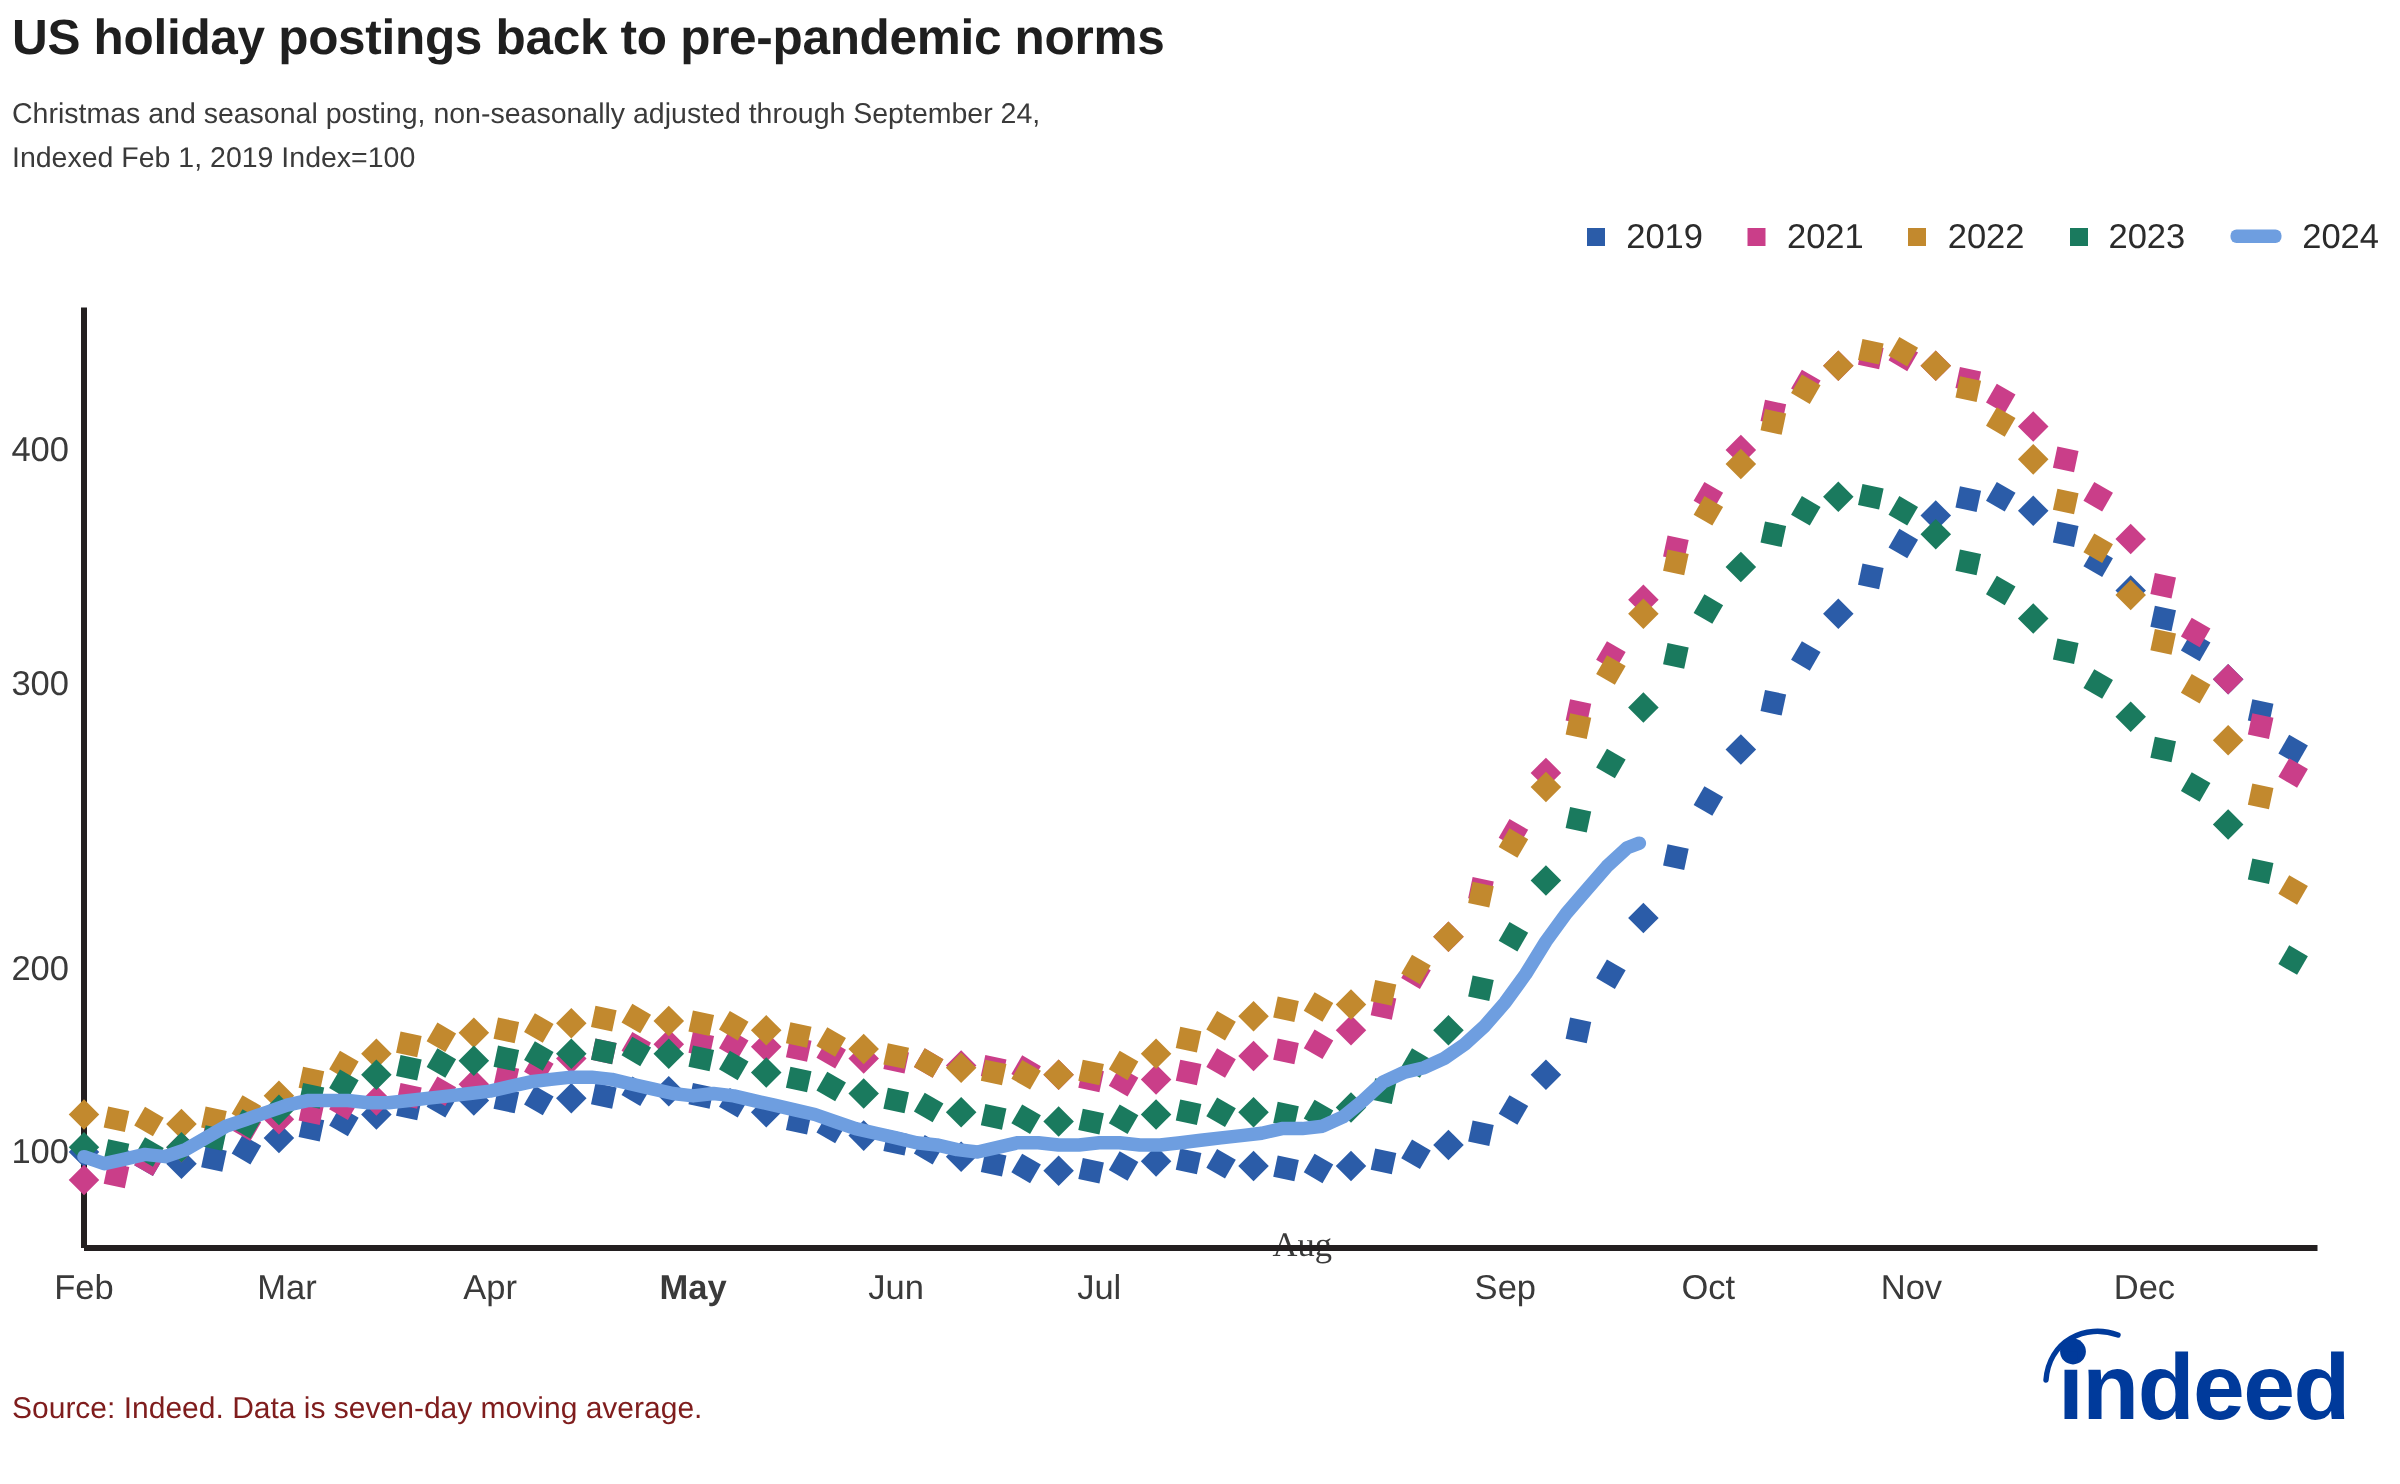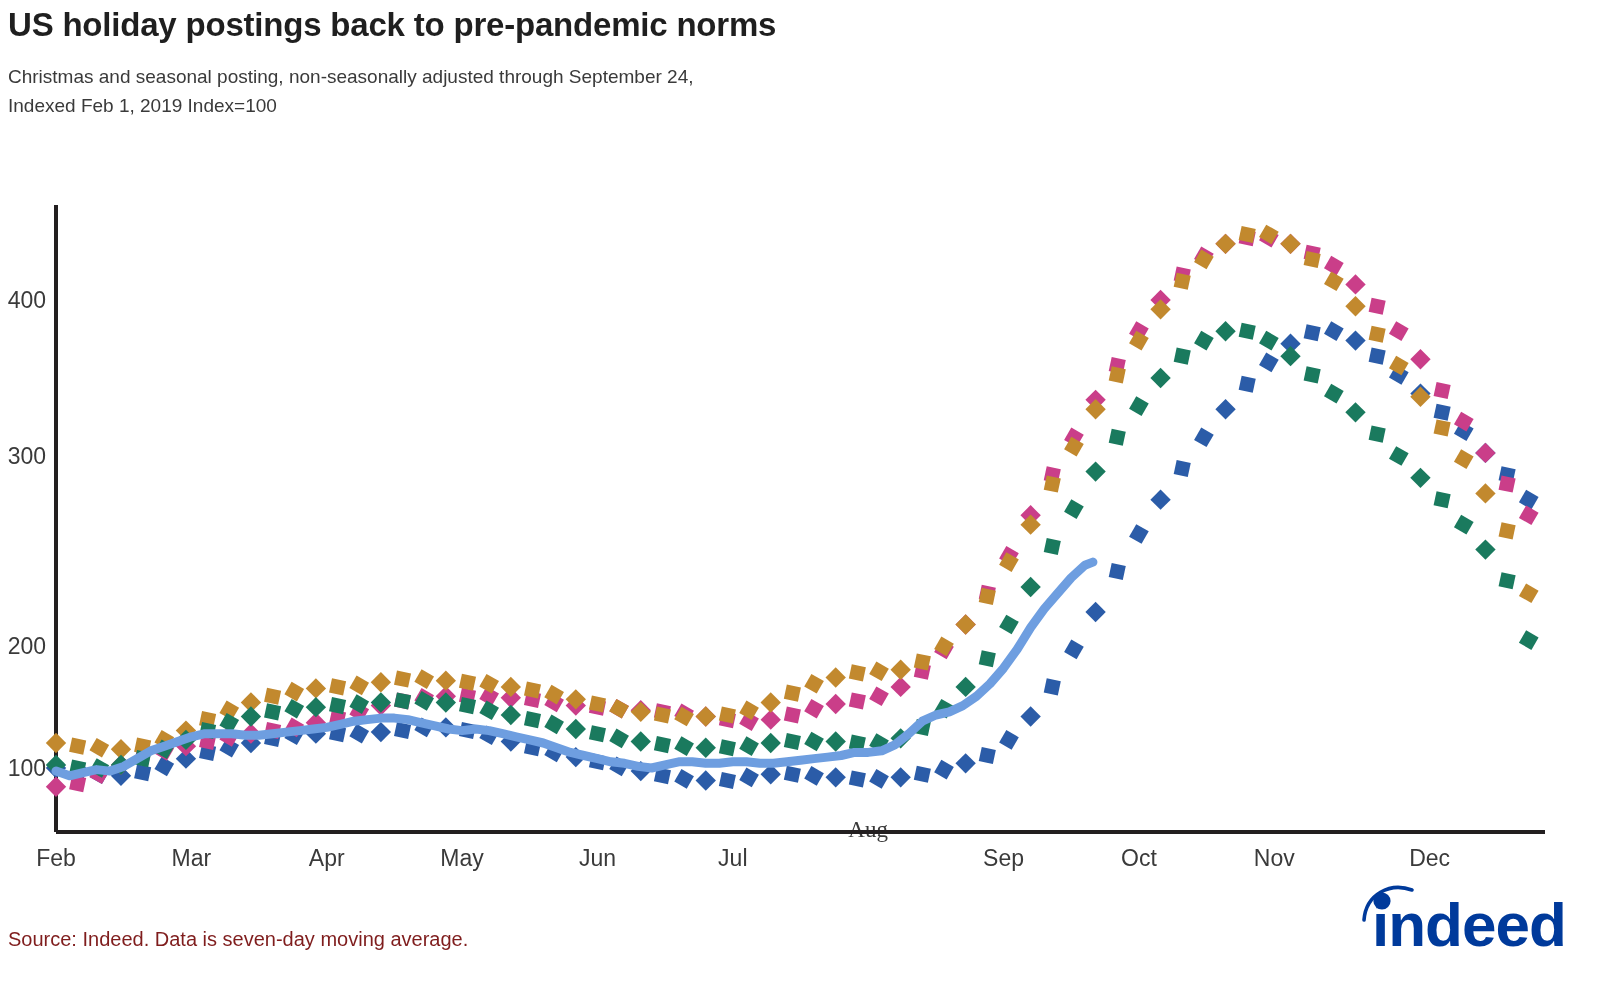--- a/index.html
+++ b/index.html
@@ -112,32 +112,54 @@
 </style>
 </head>
 <body>
 
 <div id="chart-root">
 
   <div class="title">US holiday postings back to pre-pandemic norms</div>
   <div class="subtitle">Christmas and seasonal posting, non-seasonally adjusted through September 24,
 Indexed Feb 1, 2019 Index=100</div>
 
+  <div class="legend" id="legend">
+      <div class="legend-item">
+        <span class="legend-swatch-square" style="background: rgb(43, 92, 168);"></span>
+        <span class="legend-label">2019</span>
+      </div>
+      <div class="legend-item">
+        <span class="legend-swatch-square" style="background: rgb(202, 62, 137);"></span>
+        <span class="legend-label">2021</span>
+      </div>
+      <div class="legend-item">
+        <span class="legend-swatch-square" style="background: rgb(194, 137, 46);"></span>
+        <span class="legend-label">2022</span>
+      </div>
+      <div class="legend-item">
+        <span class="legend-swatch-square" style="background: rgb(26, 122, 94);"></span>
+        <span class="legend-label">2023</span>
+      </div>
+      <div class="legend-item">
+        <span class="legend-swatch-line" style="background: rgb(110, 158, 224);"></span>
+        <span class="legend-label">2024</span>
+      </div>
+    </div>
 
   <div class="ylabels-wrap" id="ylabels">
       <div class="axis-y-label" style="top: 300px;">400</div>
       <div class="axis-y-label" style="top: 456px;">300</div>
       <div class="axis-y-label" style="top: 646px;">200</div>
       <div class="axis-y-label" style="top: 768px;">100</div>
     </div>
   <div id="xlabels">
       <div class="axis-x-label" style="left: 56px; top: 845px;">Feb</div>
       <div class="axis-x-label" style="left: 191.364px; top: 845px;">Mar</div>
       <div class="axis-x-label" style="left: 326.727px; top: 845px;">Apr</div>
-      <div class="axis-x-label" style="left: 462.091px; top: 845px;">May</div>
+      <div class="axis-x-label" style="left: 462.091px; top: 845px; font-weight: bold;">May</div>
       <div class="axis-x-label" style="left: 597.455px; top: 845px;">Jun</div>
       <div class="axis-x-label" style="left: 732.818px; top: 845px;">Jul</div>
       <div class="axis-x-label" style="left: 868.182px; top: 817px; font-family: Liberation Serif, serif;">Aug</div>
       <div class="axis-x-label" style="left: 1003.55px; top: 845px;">Sep</div>
       <div class="axis-x-label" style="left: 1138.91px; top: 845px;">Oct</div>
       <div class="axis-x-label" style="left: 1274.27px; top: 845px;">Nov</div>
       <div class="axis-x-label" style="left: 1409.64px; top: 845px; margin-left: 20px;">Dec</div>
     </div>
 
   <svg class="plot" id="plot" width="1600" height="989">

